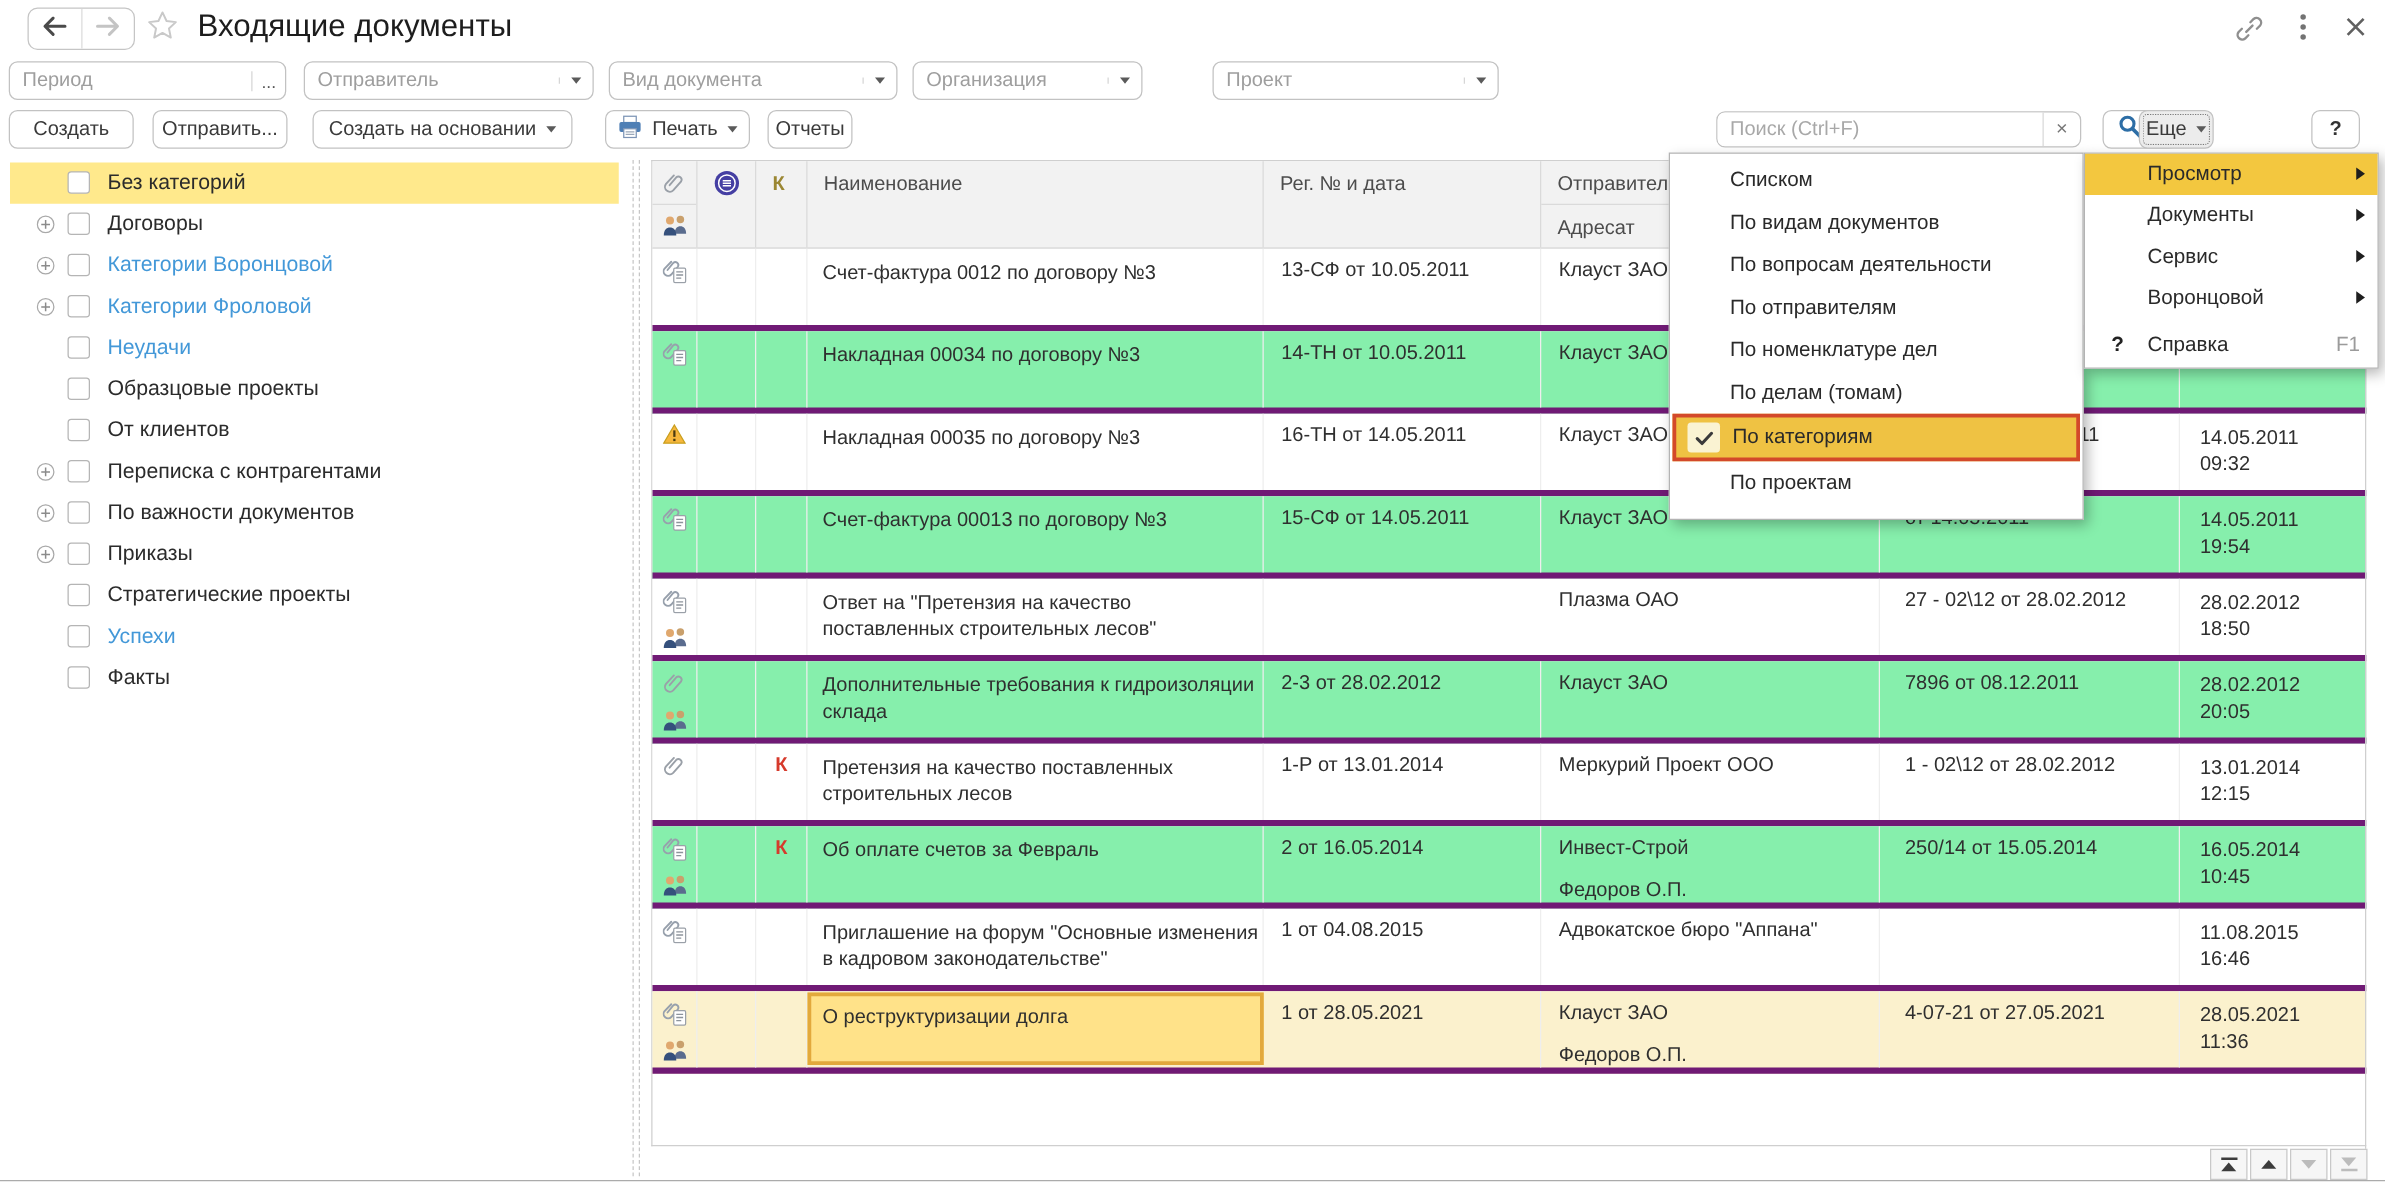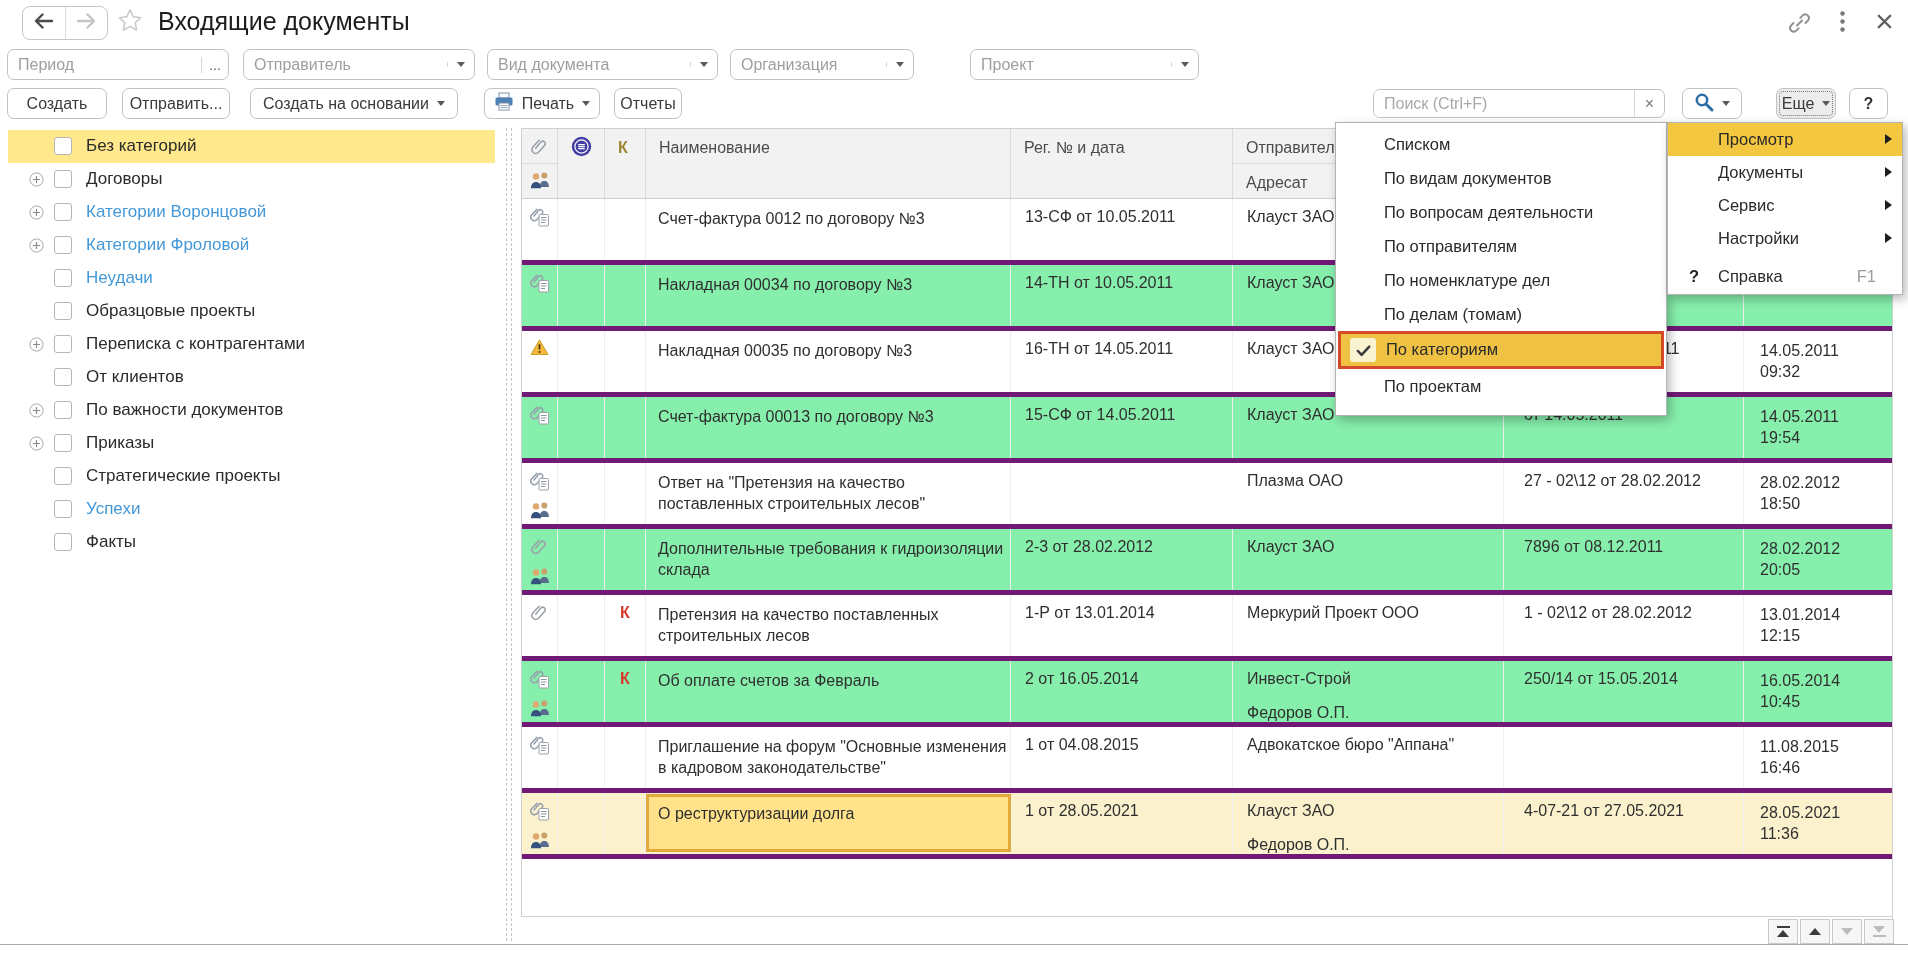--- a/index.html
+++ b/index.html
@@ -25,21 +25,21 @@
   .caret{width:0;height:0;border-left:4.5px solid transparent;border-right:4.5px solid transparent;border-top:5.5px solid #5a5a5a;display:inline-block}
 
   
   .tbtn{position:absolute;top:88px;height:31px;border:1px solid #c2c2c2;border-radius:7px;background:#fff;display:flex;align-items:center;justify-content:center;gap:8px;font-size:16px;color:#3a3a3a;white-space:nowrap;cursor:pointer}
   .b0{left:7px;width:100px}.b1{left:122px;width:108px}.b2{left:250px;width:208px}.b3{left:484px;width:116px}.b4{left:614px;width:68px}
   .search{position:absolute;left:1373px;top:89px;width:292px;height:29px;border:1px solid #c2c2c2;border-radius:7px;background:#fff;display:flex;overflow:hidden}
   .search input{flex:1;border:0;outline:0;padding-left:10px;font-size:16px;font-family:"Liberation Sans",sans-serif;color:#444}
   .search input::placeholder{color:#a8a8a8}
   .search .clr{width:30px;border-left:1px solid #d9d9d9;display:flex;align-items:center;justify-content:center;color:#777;font-size:16px;cursor:pointer}
   .magbtn{left:1682px;width:60px}
-  .morebtn{left:1776px;width:60px;background:#ececec;outline:1px dotted #7a7a7a;outline-offset:-4px}
+  .morebtn{left:1711px;width:60px;background:#ececec;outline:1px dotted #7a7a7a;outline-offset:-4px}
   .helpbtn{left:1849px;width:39px;font-weight:bold;color:#333}
 
   
   #sidebar{position:absolute;left:8px;top:130px;width:487px}
   .sitem{position:relative;height:33px;cursor:pointer}
   .sitem.sel{background:#ffe98c}
   .exp{position:absolute;left:21px;top:9px}
   .cb{position:absolute;left:46px;top:7px;width:18px;height:18px;border:1px solid #b5b5b5;border-radius:3px;background:#fff}
   .slabel{position:absolute;left:78px;top:6px;font-size:17px;color:#2b2b2b;white-space:nowrap}
   .sitem.blue .slabel{color:#4398d8}
@@ -81,21 +81,21 @@
   #viewmenu{position:absolute;left:1335px;top:122px;width:332px;height:294px;background:#fff;border:1px solid #b3b3b3;box-shadow:3px 4px 10px rgba(0,0,0,.28);z-index:40;padding-top:4px}
   .vitem{position:relative;height:34px;line-height:34px;padding-left:48px;font-size:16.5px;color:#2a2a2a;white-space:nowrap;cursor:pointer}
   .vitem.checkedrow{height:38px;line-height:31px;background:#efc243;border:3px solid #d3492a;margin:0 2px;padding-left:45px}
   .vcheck{position:absolute;left:9px;top:4px;width:26px;height:24px;background:#faf3d2;border-radius:3px;display:flex;align-items:center;justify-content:center}
 
   #moremenu{position:absolute;left:1667px;top:122px;width:236px;height:173px;background:#fff;border:1px solid #b3b3b3;box-shadow:3px 4px 10px rgba(0,0,0,.28);z-index:45}
   .mitem{position:relative;height:33px;line-height:33px;padding-left:50px;font-size:16.5px;color:#2a2a2a;white-space:nowrap;cursor:pointer}
   .mitem.hl{background:#f3c73f}
   .mitem.last{height:42px;line-height:42px}
   .mitem .arr{position:absolute;right:10px;top:11px;width:0;height:0;border-top:5.5px solid transparent;border-bottom:5.5px solid transparent;border-left:7px solid #1e1e1e}
-  .mitem .sc{position:absolute;right:26px;color:#9b9b9b}
+  .mitem .sc{position:absolute;right:14px;color:#9b9b9b}
   .mitem .qm{position:absolute;left:21px;font-weight:bold;color:#222}
 
   
   #navstrip{position:absolute;left:1768px;top:919px;display:flex;gap:2px}
   .nbtn{width:30px;height:25px;border:1px solid #c9c9c9;background:#f6f6f6;display:flex;flex-direction:column;align-items:center;justify-content:center;cursor:pointer}
   .tri{width:0;height:0;border-left:6px solid transparent;border-right:6px solid transparent}
   .tri.up{border-bottom:7px solid #3c3c3c}
   .tri.dn{border-top:7px solid #bcbcbc}
   .bar{width:13px;height:2px}
   .bar.dark{background:#3c3c3c}.bar.lt{background:#bcbcbc}
@@ -241,31 +241,31 @@
 
       <span class="cb"></span>
       <span class="slabel">Неудачи</span>
     </div>
       <div class="sitem">
 
       <span class="cb"></span>
       <span class="slabel">Образцовые проекты</span>
     </div>
       <div class="sitem">
+
+      <span class="cb"></span>
+      <span class="slabel">От клиентов</span>
+    </div>
+      <div class="sitem">
       <span class="exp" style=""><svg width="15" height="15" viewBox="0 0 15 15">
             <circle cx="7.5" cy="7.5" r="6.6" fill="#fff" stroke="#a9a9a9"></circle>
             <path d="M4 7.5h7M7.5 4v7" stroke="#8b8b8b" stroke-width="1.2"></path>
           </svg></span>
       <span class="cb"></span>
       <span class="slabel">Переписка с контрагентами</span>
-    </div>
-      <div class="sitem">
-
-      <span class="cb"></span>
-      <span class="slabel">От клиентов</span>
     </div>
       <div class="sitem">
       <span class="exp" style=""><svg width="15" height="15" viewBox="0 0 15 15">
             <circle cx="7.5" cy="7.5" r="6.6" fill="#fff" stroke="#a9a9a9"></circle>
             <path d="M4 7.5h7M7.5 4v7" stroke="#8b8b8b" stroke-width="1.2"></path>
           </svg></span>
       <span class="cb"></span>
       <span class="slabel">По важности документов</span>
     </div>
       <div class="sitem">
@@ -603,21 +603,21 @@
       <span class="arr" style=""></span>
     </div>
       <div class="mitem">
       
       <span>Сервис</span>
       
       <span class="arr" style=""></span>
     </div>
       <div class="mitem">
       
-      <span>Настройки</span>
+      <span>Воронцовой</span>
       
       <span class="arr" style=""></span>
     </div>
       <div class="mitem last">
       <span class="qm">?</span>
       <span>Справка</span>
       <span class="sc">F1</span>
       
     </div>
     </div>

